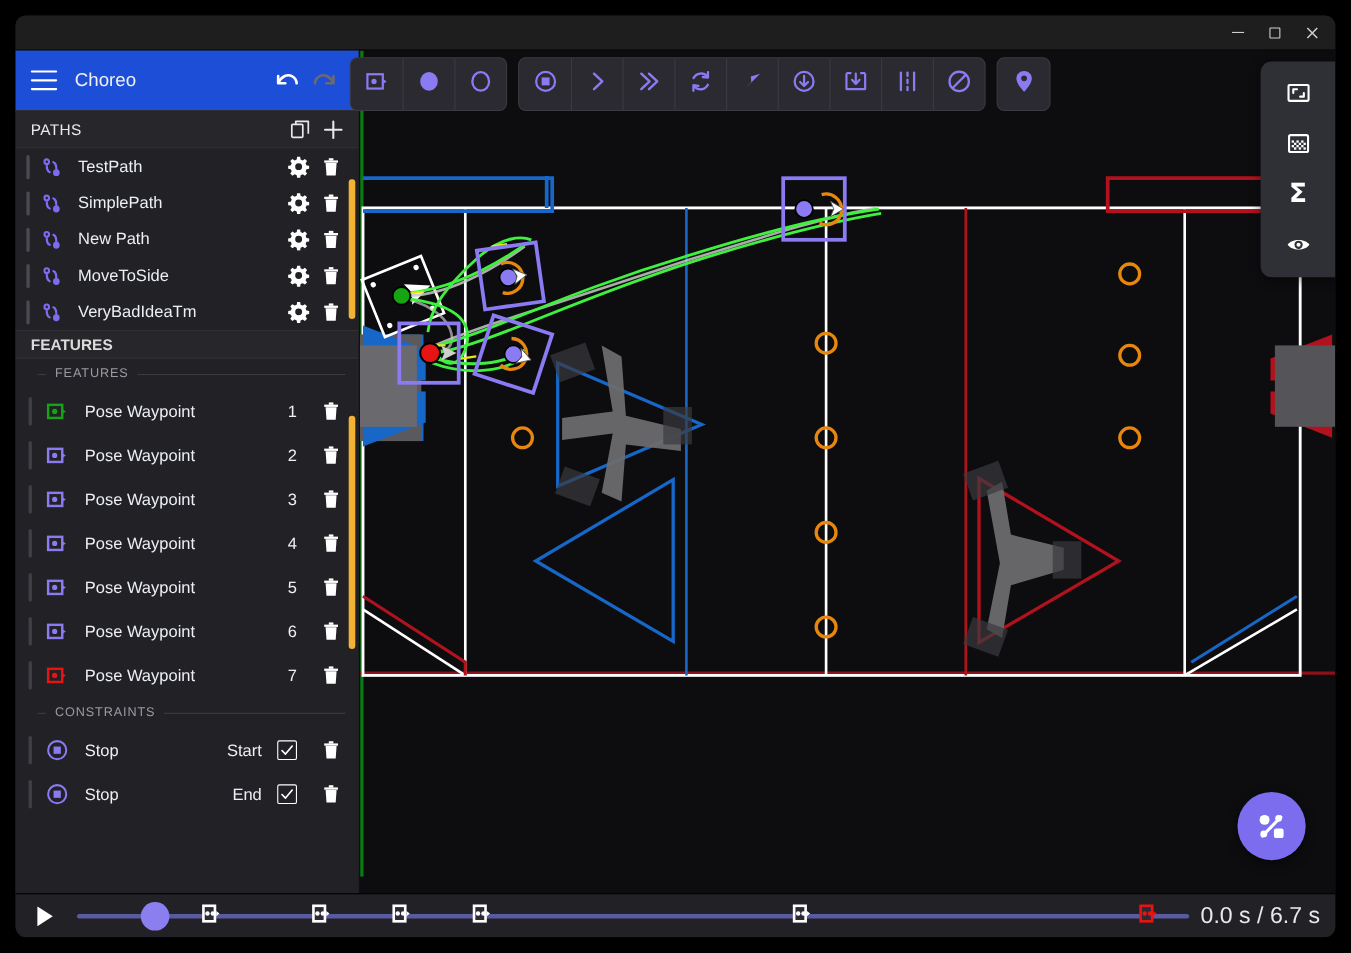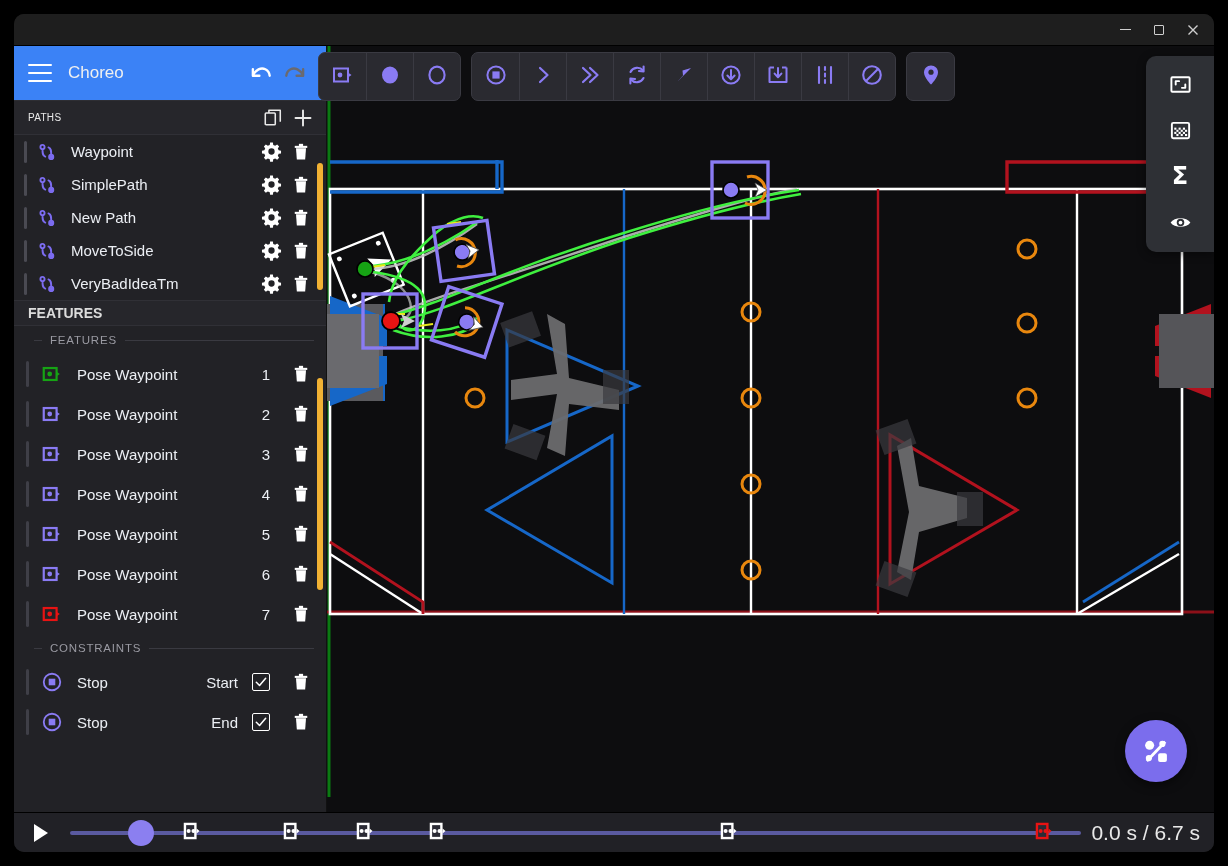--- a/index.html
+++ b/index.html
@@ -48,40 +48,40 @@
   
   #sidebar {
     width: 313px; flex: 0 0 313px;
     background: #222226;
     display: flex; flex-direction: column;
     position: relative;
     border-right: 1px solid #111;
   }
   #app-header {
     height: 55px; flex: 0 0 55px;
-    background: #3b82f6;
+    background: #1d4ed8;
     display: flex; align-items: center; padding: 0 14px;
     border-bottom: 1px solid #2e2e33;
   }
   .hamburger { width: 24px; height: 18px; display: flex; flex-direction: column; justify-content: space-between; cursor: pointer; }
   .hamburger span { display: block; height: 2.4px; background: #fff; border-radius: 1px; }
   #app-name { margin-left: 16px; font-size: 17px; color: #f0f0f0; }
   .hdr-spacer { flex: 1; }
   .icon-btn {
     width: 34px; height: 34px; display: flex; align-items: center; justify-content: center;
     cursor: pointer; color: #fff;
   }
 
   
   #paths-header {
     height: 34px; flex: 0 0 34px;
     display: flex; align-items: center; padding-left: 14px; padding-right: 8px;
     background: #26262b; border-bottom: 1px solid #303036;
   }
-  #paths-title { font-size: 10px; color: #e9e9e9; letter-spacing: .3px; }
+  #paths-title { font-size: 14px; color: #e9e9e9; letter-spacing: .3px; }
   .ph-spacer { flex: 1; }
   .ph-icon { width: 30px; height: 30px; display:flex; align-items:center; justify-content:center; color:#e9e9e9; cursor:pointer; }
 
   
   #side-scroll {
     flex: 1; overflow: hidden; position: relative;
     background: #222226;
   }
 
   .path-row {
@@ -235,21 +235,21 @@
         <div id="paths-list">
             <div class="path-row">
               <div class="row-bar"></div>
               <div class="path-icon">
                 <svg width="22" height="22" viewBox="0 0 24 24">
                   <path d="M6 4.2 C3 4.2 3 9 6 9 C9 9 9 4.2 6 4.2 M6 9 C6 13 6 16 9 17" fill="none" stroke="#7c6cf0" stroke-width="2.1" stroke-linecap="round"></path>
                   <path d="M15.5 19.8 C18.5 19.8 18.5 15 15.5 15 C12.5 15 12.5 19.8 15.5 19.8 M15.5 15 C15.5 11 15.5 8 12.5 7" fill="none" stroke="#7c6cf0" stroke-width="2.1" stroke-linecap="round"></path>
                   <circle cx="16" cy="17.5" r="2.1" fill="#7c6cf0"></circle>
                 </svg>
               </div>
-              <div class="path-label">Waypoint</div>
+              <div class="path-label">TestPath</div>
               <div class="row-act">
                 <svg width="21" height="21" viewBox="0 0 24 24">
                   <path d="M12 8.4 A3.6 3.6 0 1 0 12 15.6 A3.6 3.6 0 1 0 12 8.4 Z M10.4 1.8 h3.2 l.4 2.7 2.2 1 2.3-1.5 2.2 2.2 -1.5 2.3 1 2.2 2.7 .4 v3.2 l-2.7 .4 -1 2.2 1.5 2.3 -2.2 2.2 -2.3-1.5 -2.2 1 -.4 2.7 h-3.2 l-.4-2.7 -2.2-1 -2.3 1.5 -2.2-2.2 1.5-2.3 -1-2.2 -2.7-.4 v-3.2 l2.7-.4 1-2.2 -1.5-2.3 2.2-2.2 2.3 1.5 2.2-1 Z" fill="#ffffff" fill-rule="evenodd"></path>
                 </svg>
               </div>
               <div class="row-act">
                 <svg width="20" height="20" viewBox="0 0 24 24">
                   <path d="M6 7.5 L18 7.5 L17 21 L7 21 Z" fill="#ffffff"></path>
                   <rect x="4.5" y="4.6" width="15" height="2.5" fill="#ffffff"></rect>
                   <rect x="9.5" y="2.2" width="5" height="2.6" fill="#ffffff"></rect>

